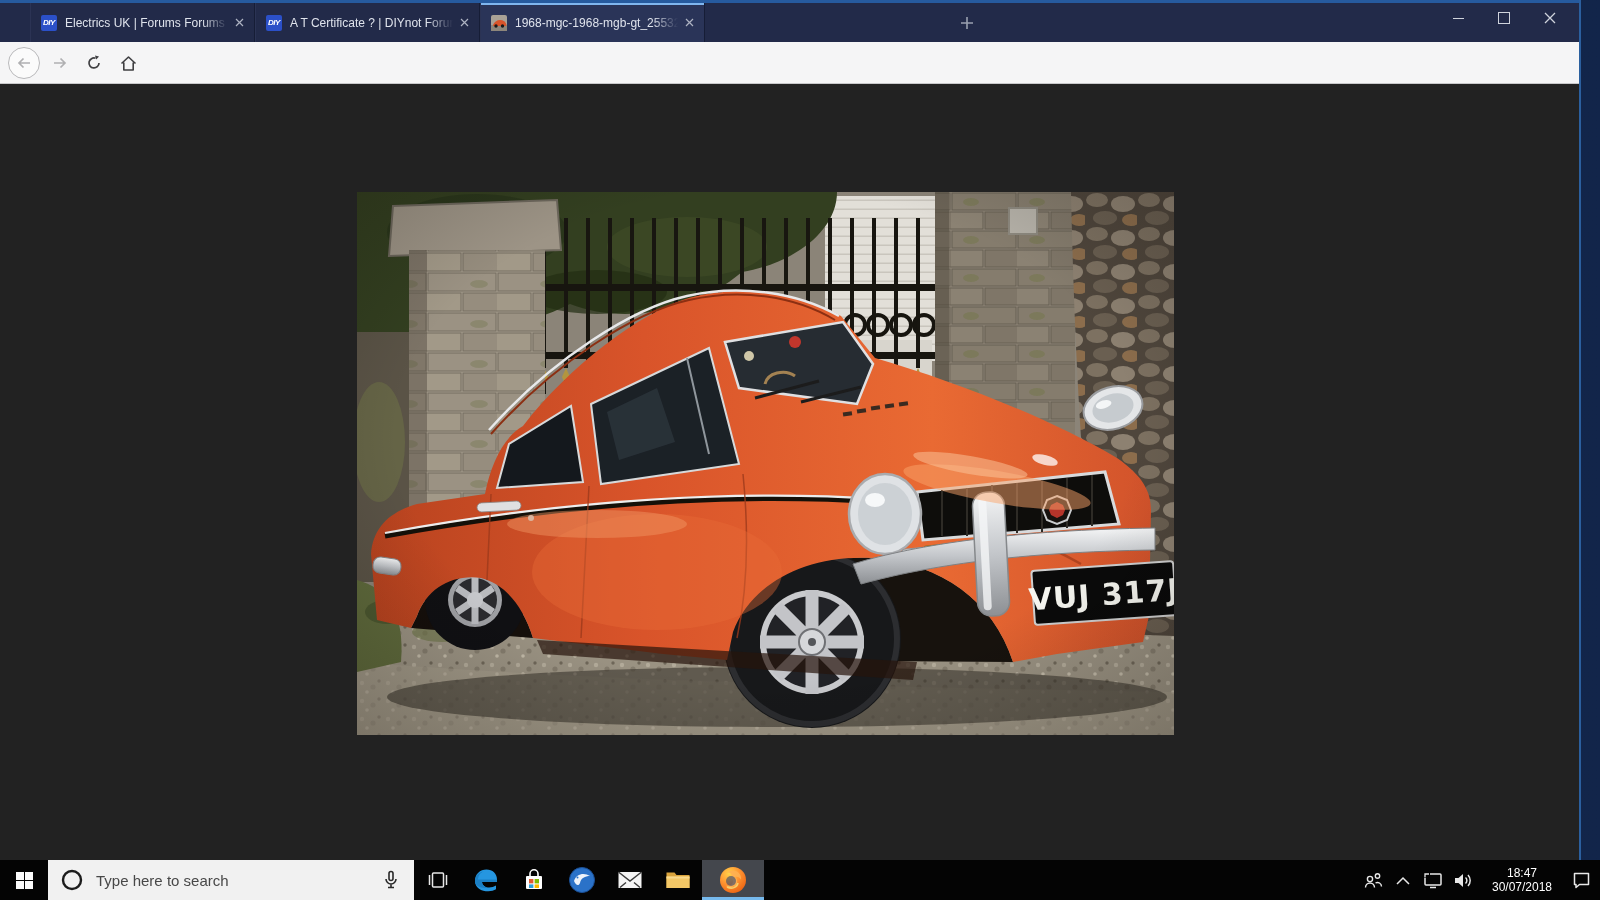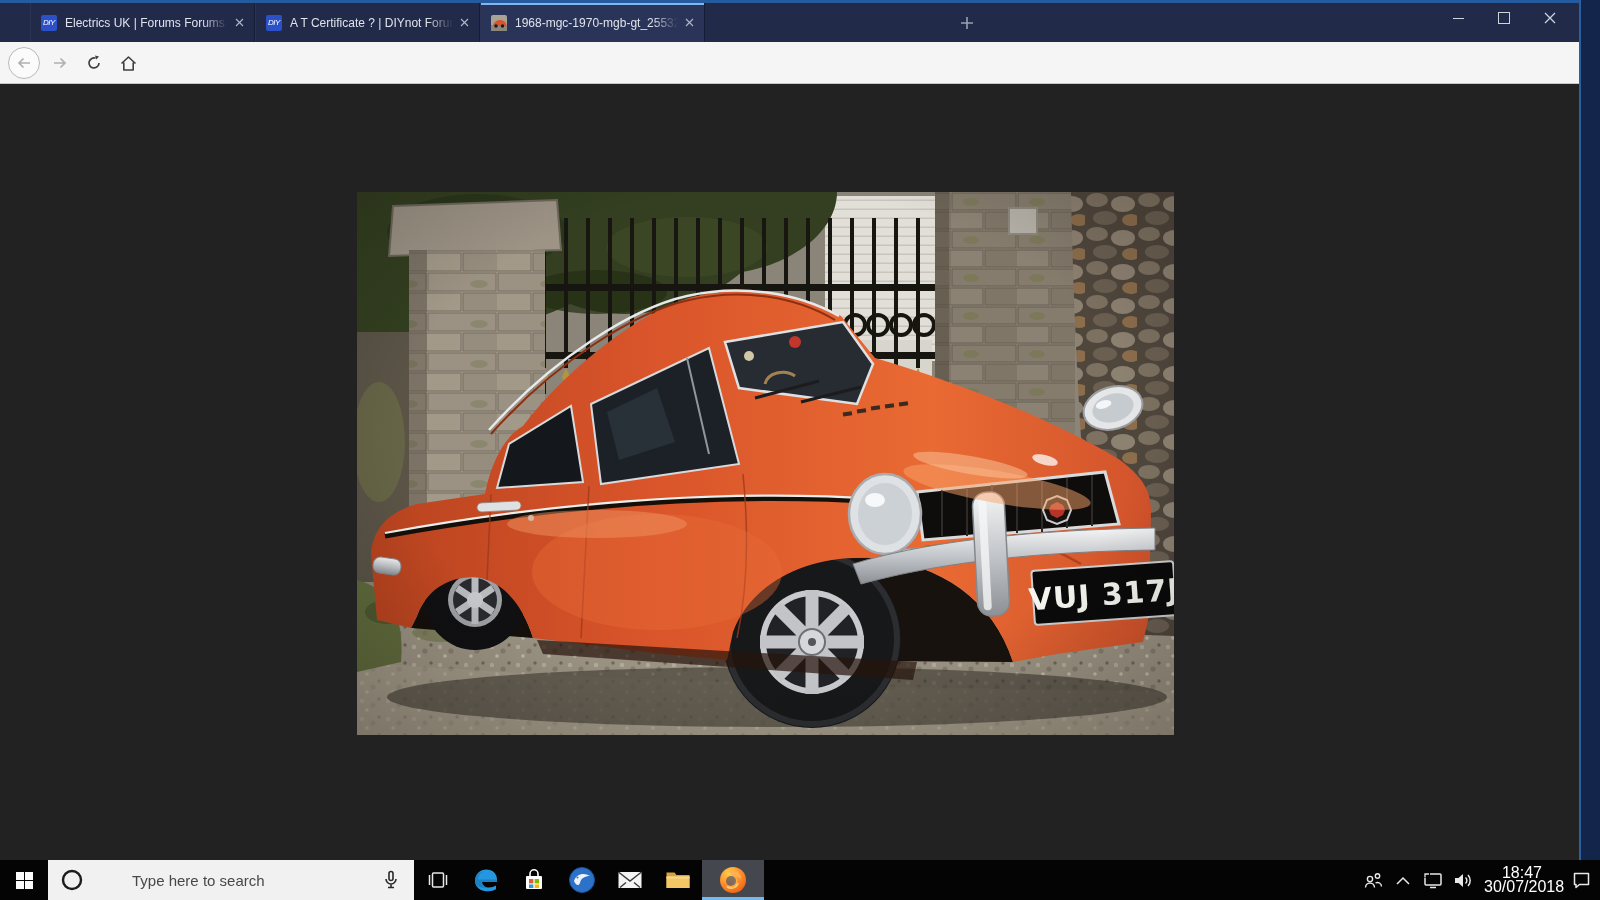--- a/index.html
+++ b/index.html
@@ -17,21 +17,21 @@
   .tabbar{position:absolute;left:0;top:3px;width:100%;height:39px;background:#222a49;display:flex;align-items:stretch;padding-left:30px;box-sizing:border-box;}
   .tab{--tabbg:#222a49;position:relative;width:225px;flex:0 0 auto;display:flex;align-items:center;
     padding:0 6px 0 10px;box-sizing:border-box;border-right:1px solid #161d36;border-left:1px solid #2b3354;background:var(--tabbg);cursor:default;}
   .tab.active{--tabbg:#2a3458;background:var(--tabbg);}
   .tab.active::before{content:'';position:absolute;left:0;right:0;top:0;height:2px;background:#7fb6ef;}
   .tab-fav{width:16px;height:16px;flex:0 0 auto;margin-right:8px;position:relative;}
   .tab-fav .fav{display:none;position:absolute;inset:0;}
   .tab[data-favicon="diynot"] .fav-diynot{display:flex;}
   .tab[data-favicon="duckduckgo"] .fav-duckduckgo{display:block;}
   .tab[data-favicon="image-preview"] .fav-image-preview{display:block;}
-  .fav-diynot{background:#2b50c8;border-radius:2px;color:#fff;font-size:8px;font-weight:normal;font-style:italic;
+  .fav-diynot{background:#2b50c8;border-radius:2px;color:#fff;font-size:8px;font-weight:bold;font-style:italic;
     align-items:center;justify-content:center;letter-spacing:-0.5px;}
   .tab-title{flex:1;position:relative;overflow:hidden;white-space:nowrap;font-size:12px;color:#dfe3ec;height:16px;line-height:16px;}
   .tab-title::after{content:'';position:absolute;right:0;top:0;bottom:0;width:26px;
     background:linear-gradient(90deg,rgba(0,0,0,0),var(--tabbg));}
   .tab-close{width:18px;height:18px;flex:0 0 auto;display:flex;align-items:center;justify-content:center;margin-left:2px;}
   .newtab-btn{width:32px;height:39px;margin-left:8px;display:flex;align-items:center;justify-content:center;flex:0 0 auto;}
 
   .win-controls{position:absolute;right:6px;top:3px;height:30px;display:flex;}
   .wc{width:46px;height:30px;display:flex;align-items:center;justify-content:center;}
   .wc-min-glyph{width:11px;height:1px;background:#cfd3dc;}
@@ -54,28 +54,28 @@
   .tb-sep{width:1px;height:22px;background:#cfcfd1;margin:0 4px;}
 
   
   .content{position:absolute;left:0;top:84px;width:100%;height:776px;background:#222;}
   .photo{position:absolute;left:357px;top:108px;width:817px;height:543px;cursor:zoom-in;}
   .photo svg{display:block;}
 
   
   .taskbar{position:absolute;left:0;top:860px;width:1600px;height:40px;background:#040404;display:flex;align-items:stretch;z-index:5;}
   .tb-item{width:48px;display:flex;align-items:center;justify-content:center;flex:0 0 auto;}
-  .search-box{width:366px;background:#f1f1f1;display:flex;align-items:center;flex:0 0 auto;gap:36px;}
+  .search-box{width:366px;background:#f1f1f1;display:flex;align-items:center;flex:0 0 auto;}
   .search-box .stext{flex:1;font-size:15px;color:#484848;margin-left:12px;white-space:nowrap;overflow:hidden;}
   .fx-slot{width:62px;display:flex;align-items:center;justify-content:center;position:relative;background:#44474d;flex:0 0 auto;}
   .fx-slot::after{content:'';position:absolute;left:0;right:0;bottom:0;height:3px;background:#76b9ed;}
   .tb-spacer{flex:1;}
   .tray{display:flex;align-items:center;flex:0 0 auto;margin-right:4px;}
   .tray .tb-item{width:30px;}
-  .clock{width:76px;color:#fff;font-size:16px;line-height:14px;text-align:center;flex:0 0 auto;margin:0 6px;}
+  .clock{width:76px;color:#fff;font-size:12px;line-height:14px;text-align:center;flex:0 0 auto;margin:0 6px;}
 </style>
 </head>
 <body>
 
 <div class="screen">
 
   <div class="window">
     <div class="accent-top"></div>
 
     <div class="tabbar">
@@ -110,21 +110,21 @@
     <span class="tab-fav">
 
       <svg class="fav fav-image-preview" width="16" height="16" viewBox="0 0 16 16">
         <rect width="16" height="16" rx="2" fill="#a9a296"></rect>
         <rect y="10" width="16" height="6" fill="#8d867b"></rect>
         <path d="M2 10c1-3 4-5 7-5 3.4 0 5.6 2 6.4 4.6L15 11H2z" fill="#d9542a"></path>
         <circle cx="5" cy="11" r="1.7" fill="#1a1a1a"></circle>
         <circle cx="11.5" cy="11" r="1.7" fill="#1a1a1a"></circle>
       </svg>
     </span>
-    <span class="tab-title">1968-mgc-1970-mgb-gt_25532</span>
+    <span class="tab-title">1968-mgc-1968-mgb-gt_25532</span>
     <span class="tab-close">
       <svg width="9" height="9" viewBox="0 0 9 9">
               <path d="M1 1l7 7M8 1L1 8" stroke="#aeb3c2" stroke-width="1.2"></path>
             </svg>
     </span>
   </div>
 </div>
 
     <div class="win-controls">
       <div class="wc">

